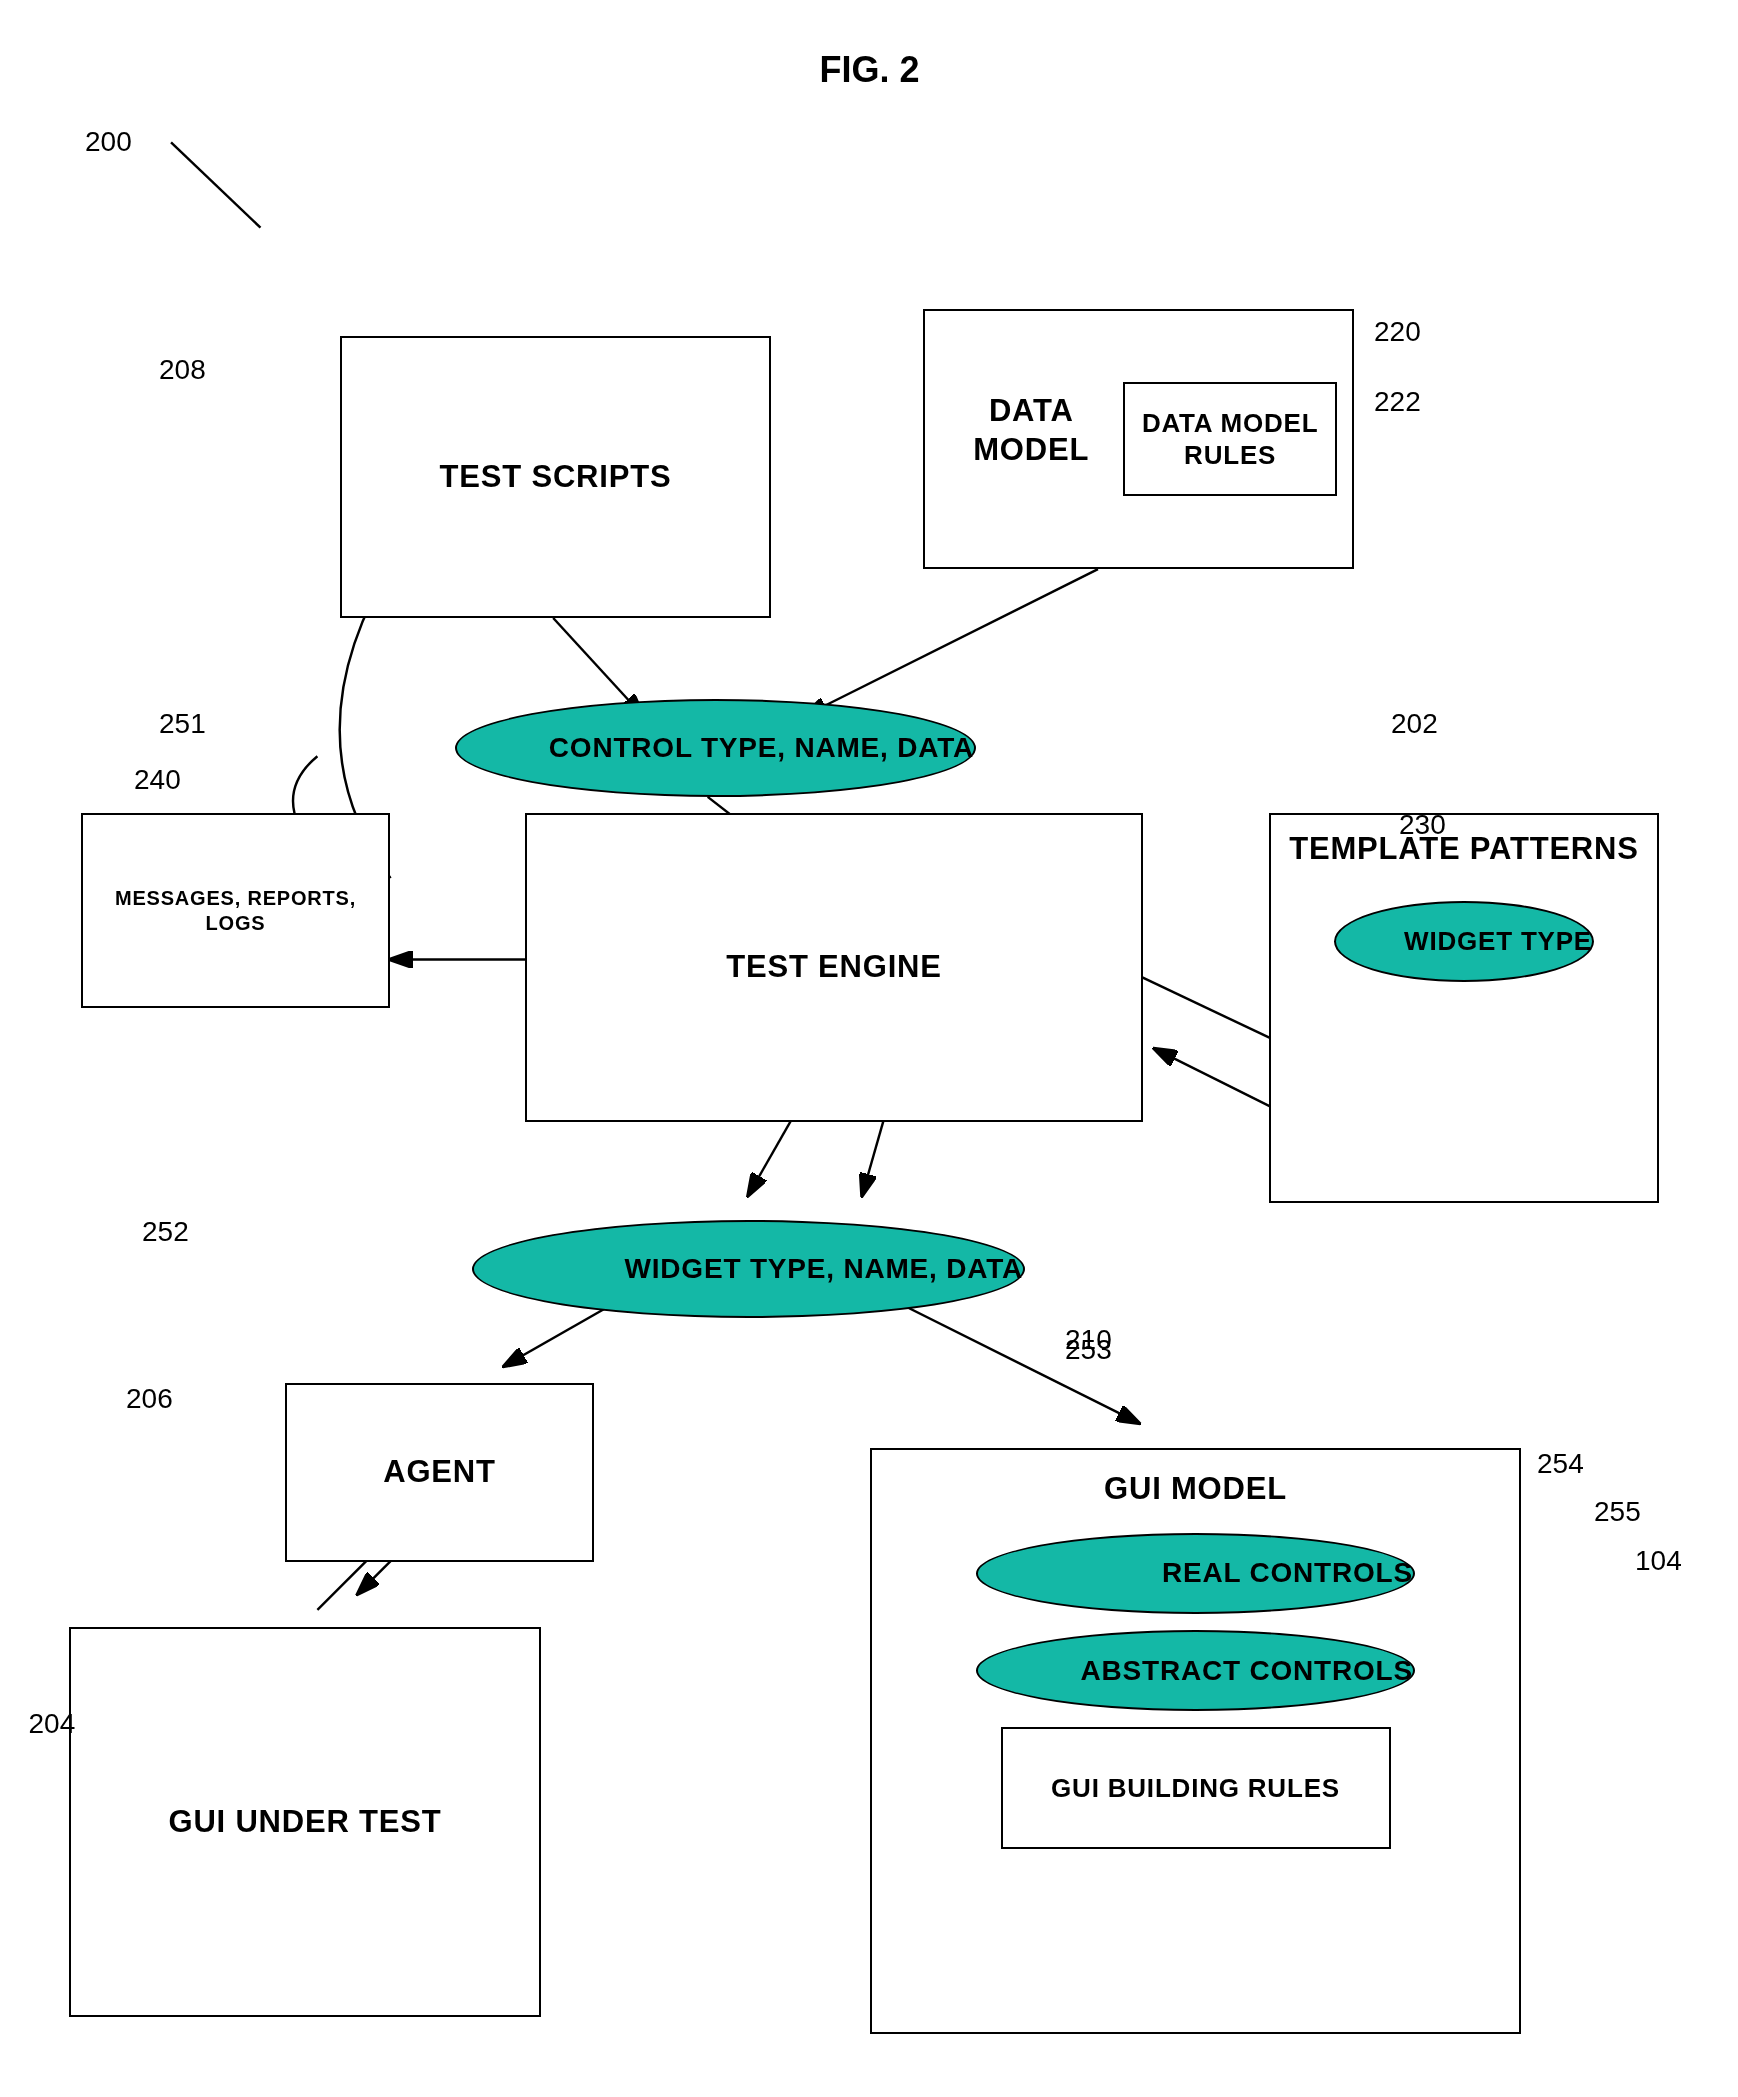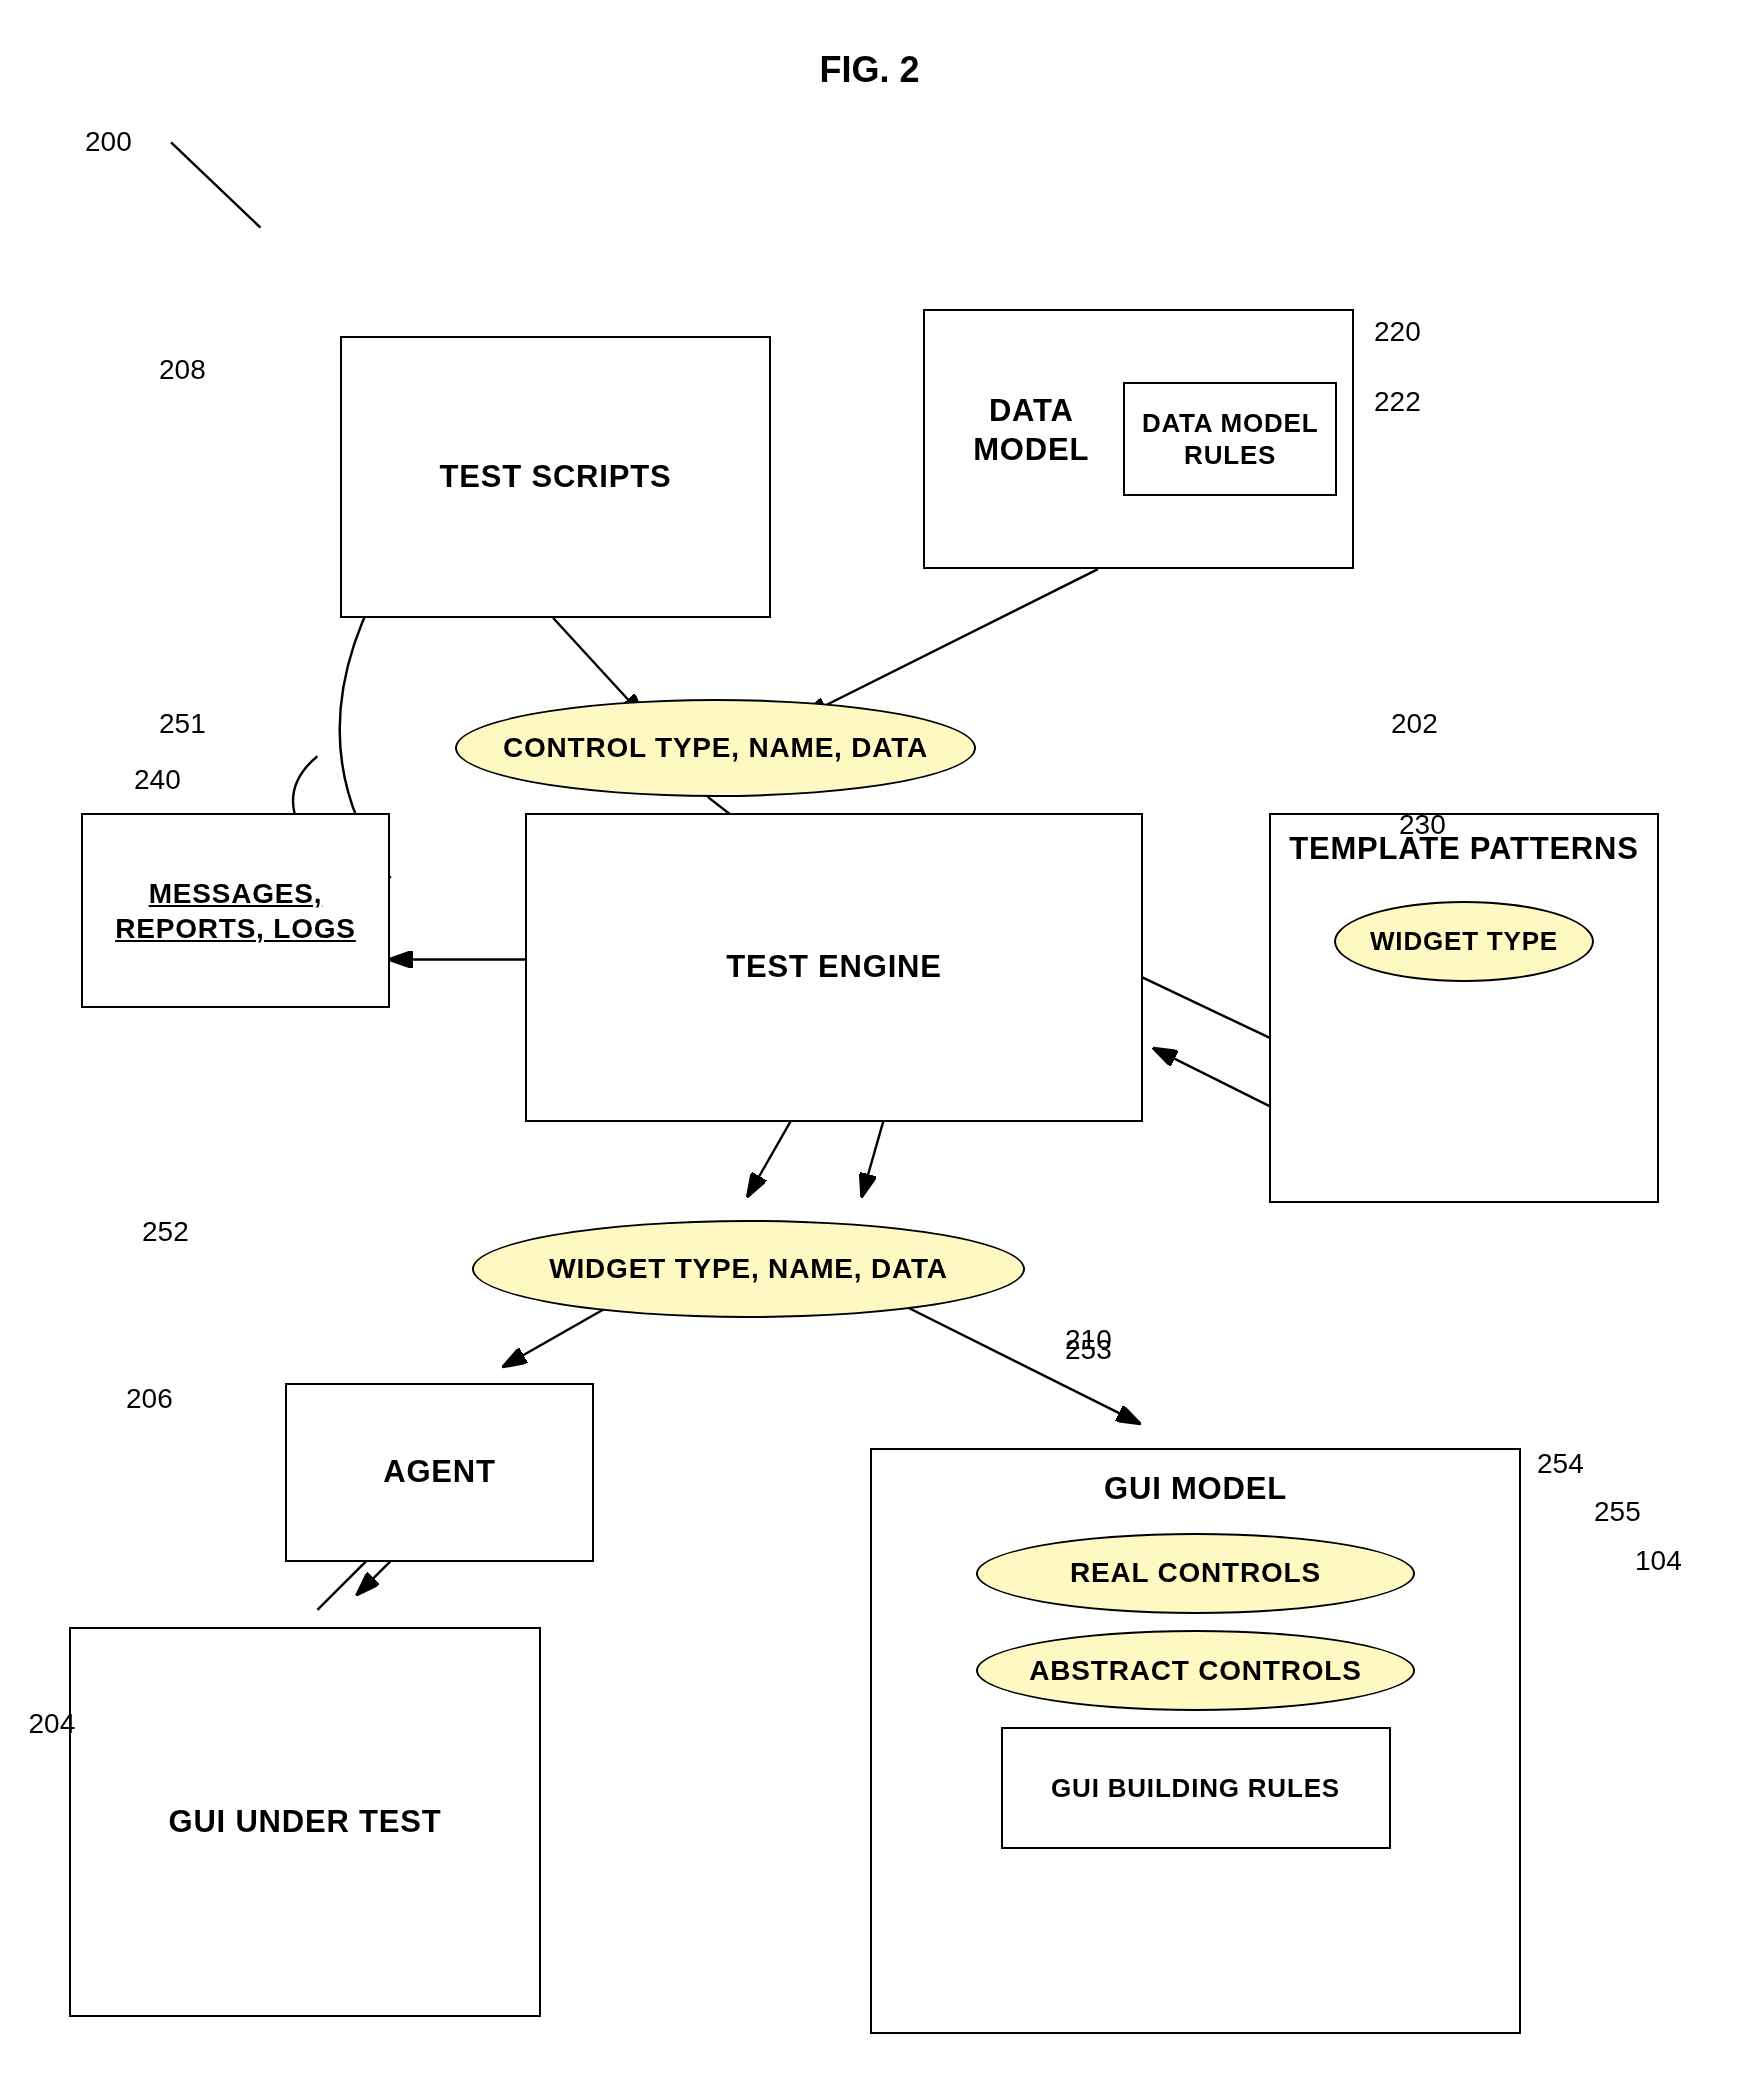--- a/index.html
+++ b/index.html
@@ -43,25 +43,25 @@
       font-weight: bold;
       letter-spacing: 0.8px;
       line-height: 1.25;
       text-align: center;
     }
 
     
     .oval {
       position: absolute;
       border: 2.4px solid #000;
-      background: #fef9c3;
+      background: #14b8a6;
       border-radius: 50%;
       display: flex;
       align-items: center;
-      justify-content: center;
+      justify-content: flex-end;
       text-align: center;
     }
 
     .oval-label {
       font-size: 28px;
       font-weight: bold;
       letter-spacing: 0.8px;
       text-align: center;
       line-height: 1.2;
     }
@@ -157,21 +157,21 @@
   <span class="oval-label">CONTROL TYPE, NAME, DATA</span>
 </div>
 
 <div class="diagram-label" style="top:708px; left:1391px;">202</div>
 
 <div class="diagram-label" style="top:708px; left:159px;">251</div>
 
 <div class="diagram-label" style="top:764px; left:134px;">240</div>
 
 <div class="box" style="top:813px; left:81px; width:309px; height:195px;">
-  <span class="box-label" style="font-size:28px;text-decoration:underline;">MESSAGES,
+  <span class="box-label" style="font-size:20px;">MESSAGES,
 REPORTS,
 LOGS</span>
 </div>
 
 <div class="box" style="top:813px; left:525px; width:618px; height:309px;align-items:center;">
   <span class="box-label">TEST ENGINE</span>
 </div>
 
 <div class="box" style="top:813px; left:1269px; width:390px; height:390px;">
   <div style="position:relative; width:100%; height:100%; display:flex; flex-direction:column; align-items:center; justify-content:flex-start; padding:14.6px;">

